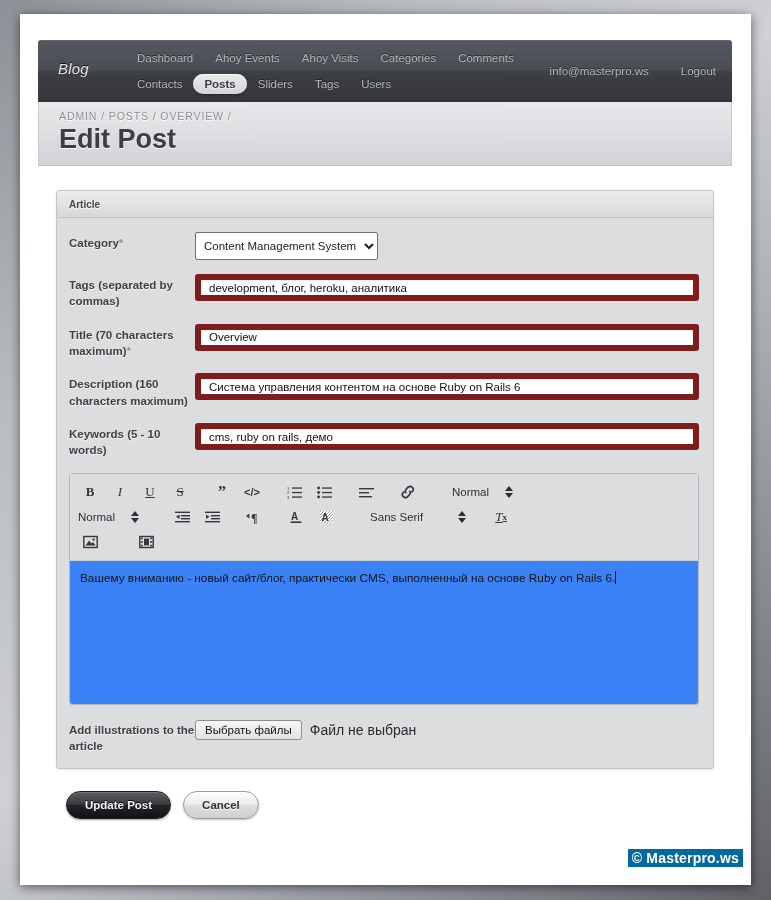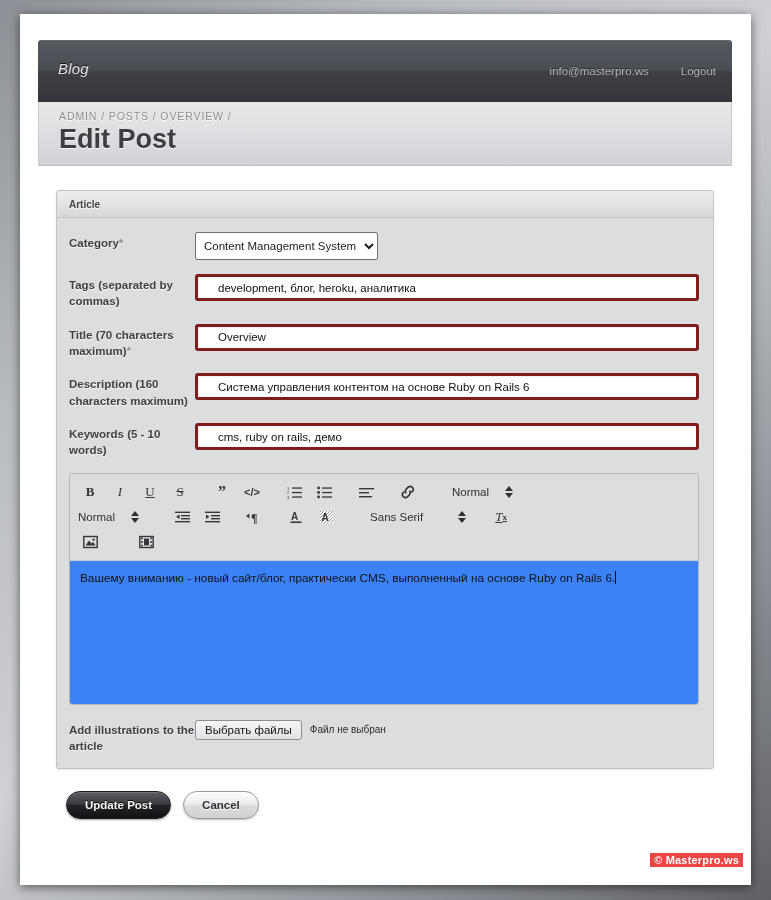--- a/index.html
+++ b/index.html
@@ -175,23 +175,23 @@
     line-height: 15px;
   }
 
   input.txt {
     width: 100%;
     height: 27px;
     font-family: "Liberation Sans", sans-serif;
     font-size: 11.5px;
     color: #111;
     background: #ffffff;
-    border: 3px solid #7f1d1d;
+    border: 6px solid #7f1d1d;
     border-radius: 3px;
-    padding: 0 20px;
+    padding: 0 8px;
     box-shadow: inset 0 1px 2px rgba(0,0,0,.07);
   }
 
   
   .editor {
     border: 1px solid #b6b7ba;
     border-radius: 3px;
     background: #fff;
     overflow: hidden;
   }
@@ -272,21 +272,21 @@
     font-family: "Liberation Sans", sans-serif;
     font-size: 11.5px;
     color: #111;
     background: linear-gradient(to bottom,#f6f6f6,#e3e3e4);
     border: 1px solid #8d8e91;
     border-radius: 3px;
     padding: 3px 9px;
     cursor: pointer;
   }
   .file-status {
-    font-size: 10px;
+    font-size: 14px;
     color: #2a2b2e;
   }
 
   
   .actions {
     padding: 22px 0 0 12px;
     display: flex;
     align-items: center;
     gap: 12px;
   }
@@ -311,37 +311,53 @@
     border: 1px solid #9a9b9e;
     text-shadow: 0 1px 0 rgba(255,255,255,.9);
     box-shadow: inset 0 1px 0 rgba(255,255,255,.95), 0 1px 2px rgba(0,0,0,.25);
   }
 
   
   .watermark {
     position: absolute;
     right: 8px;
     bottom: 18px;
-    font-size: 11px;
+    font-size: 14px;
     color: #ffffff;
-    background: #ef4444;
+    background: #0369a1;
     padding: 1px 4px;
     letter-spacing: .2px;
     font-weight: bold;
   }
 </style>
 </head>
 <body>
 
 <div id="page-sheet">
   <div id="app">
 
     <div class="navbar">
       <div class="brand">Blog</div>
 
+      <div class="nav-rows">
+        <div class="nav-row">
+          <a class="nav-link">Dashboard</a>
+          <a class="nav-link">Ahoy Events</a>
+          <a class="nav-link">Ahoy Visits</a>
+          <a class="nav-link">Categories</a>
+          <a class="nav-link">Comments</a>
+        </div>
+        <div class="nav-row">
+          <a class="nav-link">Contacts</a>
+          <a class="nav-link active">Posts</a>
+          <a class="nav-link">Sliders</a>
+          <a class="nav-link">Tags</a>
+          <a class="nav-link">Users</a>
+        </div>
+      </div>
 
       <div class="nav-right">
         <a class="nav-link">info@masterpro.ws</a>
         <a class="nav-link">Logout</a>
       </div>
     </div>
 
     <div class="titleband">
       <div class="breadcrumb">ADMIN / POSTS / OVERVIEW /</div>
       <h1 class="page-title">Edit Post</h1>

